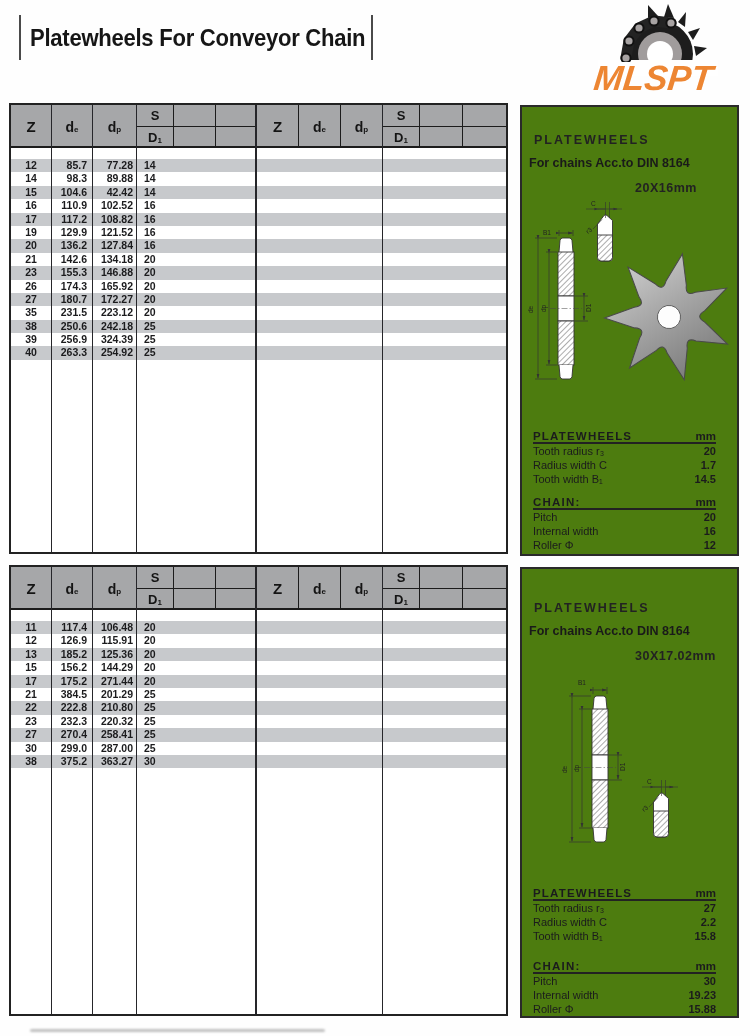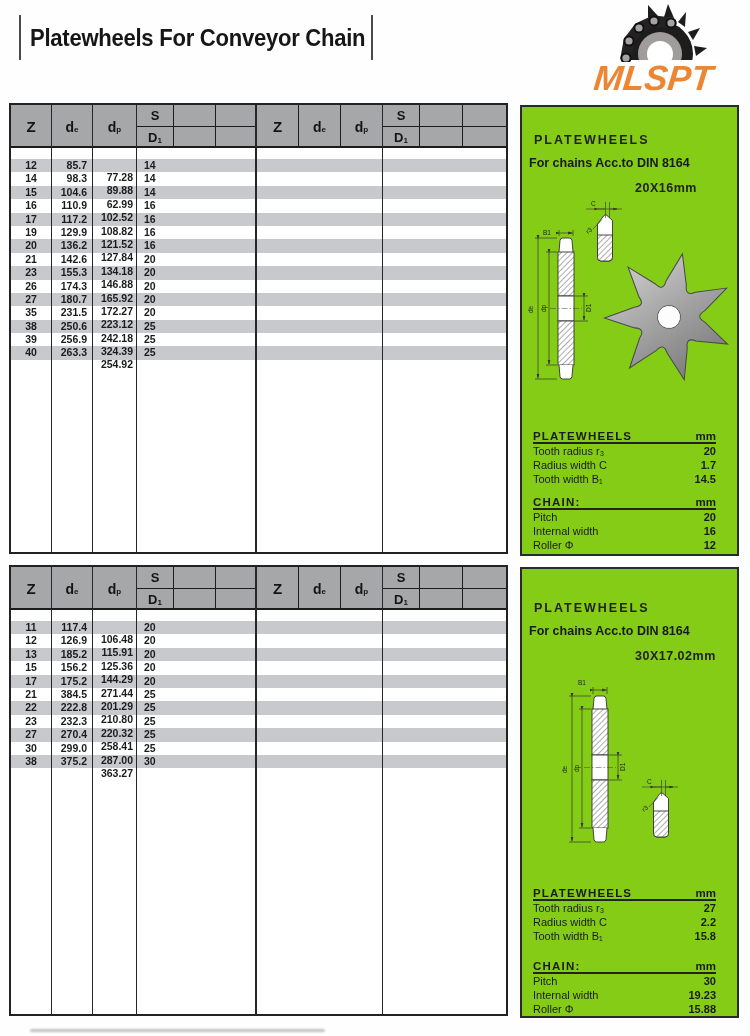--- a/index.html
+++ b/index.html
@@ -27,25 +27,25 @@
   .hline-mid{position:absolute;top:21px;height:1px;background:#1c1c1c;}
   .hv{position:absolute;top:0;height:43px;width:1px;background:#1c1c1c;}
   .vline{position:absolute;top:0;bottom:0;width:1px;background:#26262a;}
   .vline.sep{width:2px;}
   .tbody{position:absolute;left:0;top:54px;right:0;}
   .trow{display:flex;height:13.4px;line-height:13.5px;font-size:10.5px;font-weight:bold;}
   .trow:nth-child(odd){background:#c7c9cc;}
   .tc{box-sizing:border-box;}
   .cz{width:40px;text-align:center;}
   .cde{width:41px;text-align:right;padding-right:5px;}
-  .cdp{width:44px;text-align:right;padding-right:3px;margin-top:12px;}
+  .cdp{width:44px;text-align:right;padding-right:3px;}
   .cs{width:119px;text-align:left;padding-left:8px;}
   .cfill{flex:1;}
   
-  .panel{position:absolute;left:520px;width:215px;height:447px;border:2px solid #2a2a2a;background:#84cc16;}
+  .panel{position:absolute;left:520px;width:215px;height:447px;border:2px solid #2a2a2a;background:#4d7c0f;}
   .p-product{position:absolute;left:12px;top:26px;font-size:12.5px;font-weight:bold;letter-spacing:2px;color:#222;}
   .p-size{position:absolute;left:113px;top:26px;font-size:12.5px;font-weight:bold;letter-spacing:.5px;color:#222;margin-top:48px;}
   .p-chains{position:absolute;left:7px;top:49px;font-size:12.5px;font-weight:bold;color:#1a1a1a;}
   .draw{position:absolute;left:0;}
   .draw text{font-family:"Liberation Sans",sans-serif;fill:#222;}
   .spec{position:absolute;left:11px;width:183px;}
   .spec-h{display:flex;justify-content:space-between;align-items:flex-end;height:15px;
           border-bottom:2px solid #222;font-weight:bold;font-size:11.5px;}
   .spec-h .t{letter-spacing:1.2px;}
   .spec-rows .spec-r{display:flex;justify-content:space-between;align-items:center;height:14px;font-size:11px;}
@@ -157,21 +157,21 @@
         <div class="trow">
         <div class="tc cz">14</div>
         <div class="tc cde">98.3</div>
         <div class="tc cdp">89.88</div>
         <div class="tc cs">14</div>
         <div class="tc cfill"></div>
       </div>
         <div class="trow">
         <div class="tc cz">15</div>
         <div class="tc cde">104.6</div>
-        <div class="tc cdp">62.99</div>
+        <div class="tc cdp">42.42</div>
         <div class="tc cs">14</div>
         <div class="tc cfill"></div>
       </div>
         <div class="trow">
         <div class="tc cz">16</div>
         <div class="tc cde">110.9</div>
         <div class="tc cdp">102.52</div>
         <div class="tc cs">16</div>
         <div class="tc cfill"></div>
       </div>

